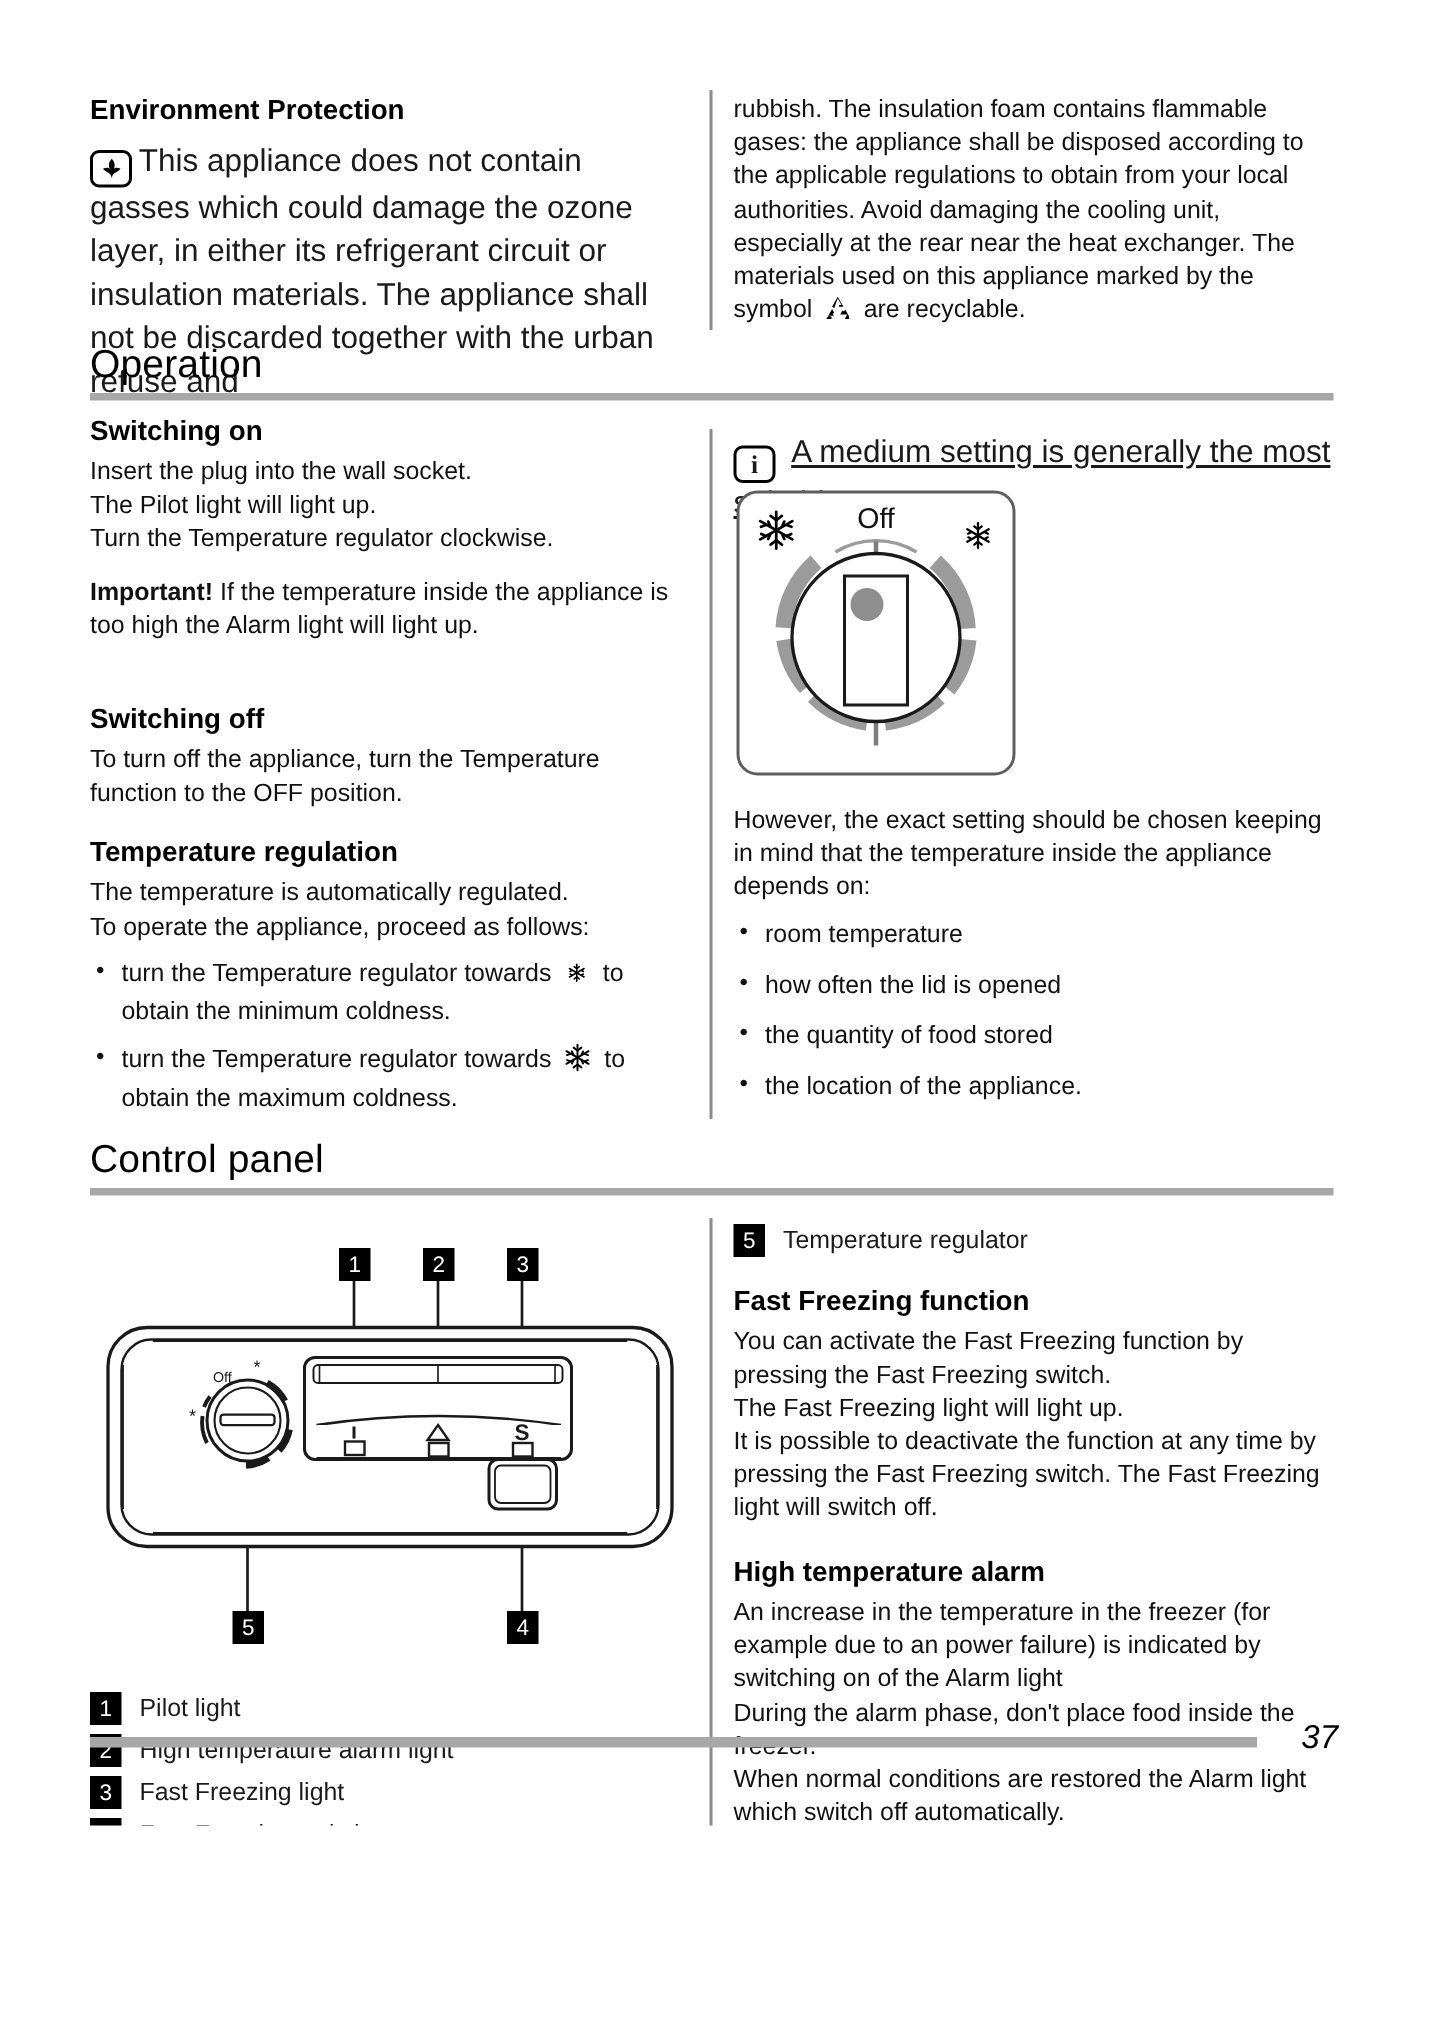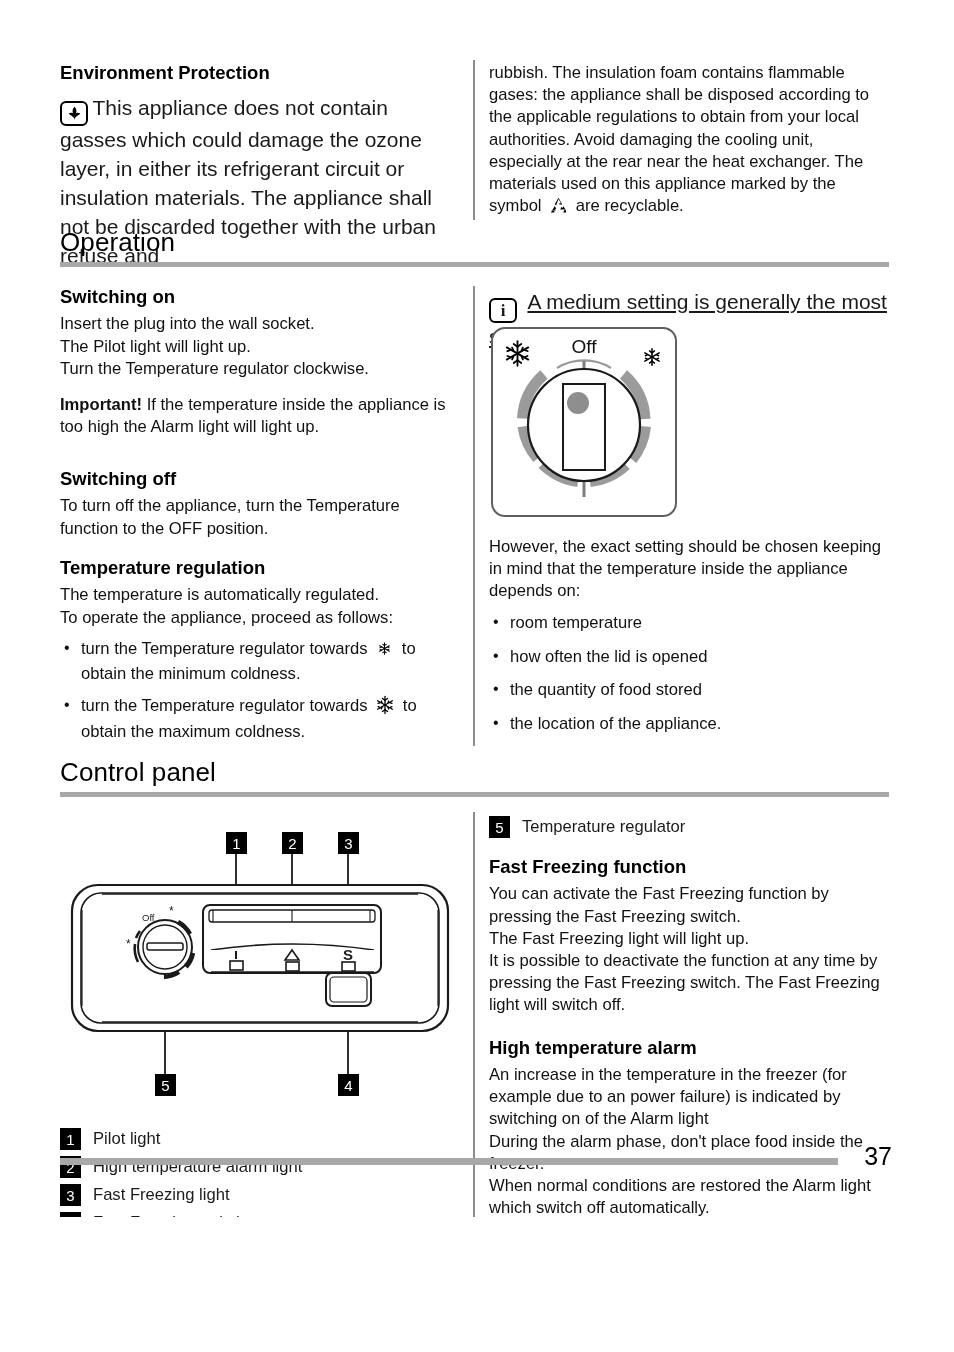--- a/index.html
+++ b/index.html
@@ -113,22 +113,23 @@
     border: 2px solid #5f5f5f;
     border-radius: 14px;
     position: relative;
     background: #fff;
   }
 
   .page-number {
     position: absolute;
     right: 62px;
     bottom: 46px;
-    font-size: 25px;
+    font-size: 22px;
     color: #000;
+    font-style: italic;
   }
   .footer-rule {
     position: absolute;
     left: 60px; right: 116px;
     bottom: 52px;
     height: 7px;
     background: #a8a8a8;
   }
   .bold-inline { font-weight: 700; }
 </style>
@@ -167,21 +168,21 @@
     </p>
   </div>
 
   <div class="region" style="left:60px; top:228px; width:829px;">
     <div class="h1">Operation</div>
     <div class="rule"></div>
   </div>
 
   <div class="divider" style="left:473px; top:286px; height:460px;"></div>
 
-  <div class="region col-left" style="top:286px;">
+  <div class="region col-left" style="top:276px;">
     <div class="h2">Switching on</div>
     <p class="tight" style="margin-top:6px;">Insert the plug into the wall socket.</p>
     <p class="tight">The Pilot light will light up.</p>
     <p class="tight">Turn the Temperature regulator clockwise.</p>
     <p class="tight" style="margin-top:14px;">
       <span class="bold-inline">Important!</span><span> If the temperature inside the appliance is too high the Alarm light will light up.</span>
     </p>
   </div>
 
   <div class="region col-left" style="top:468px;">

